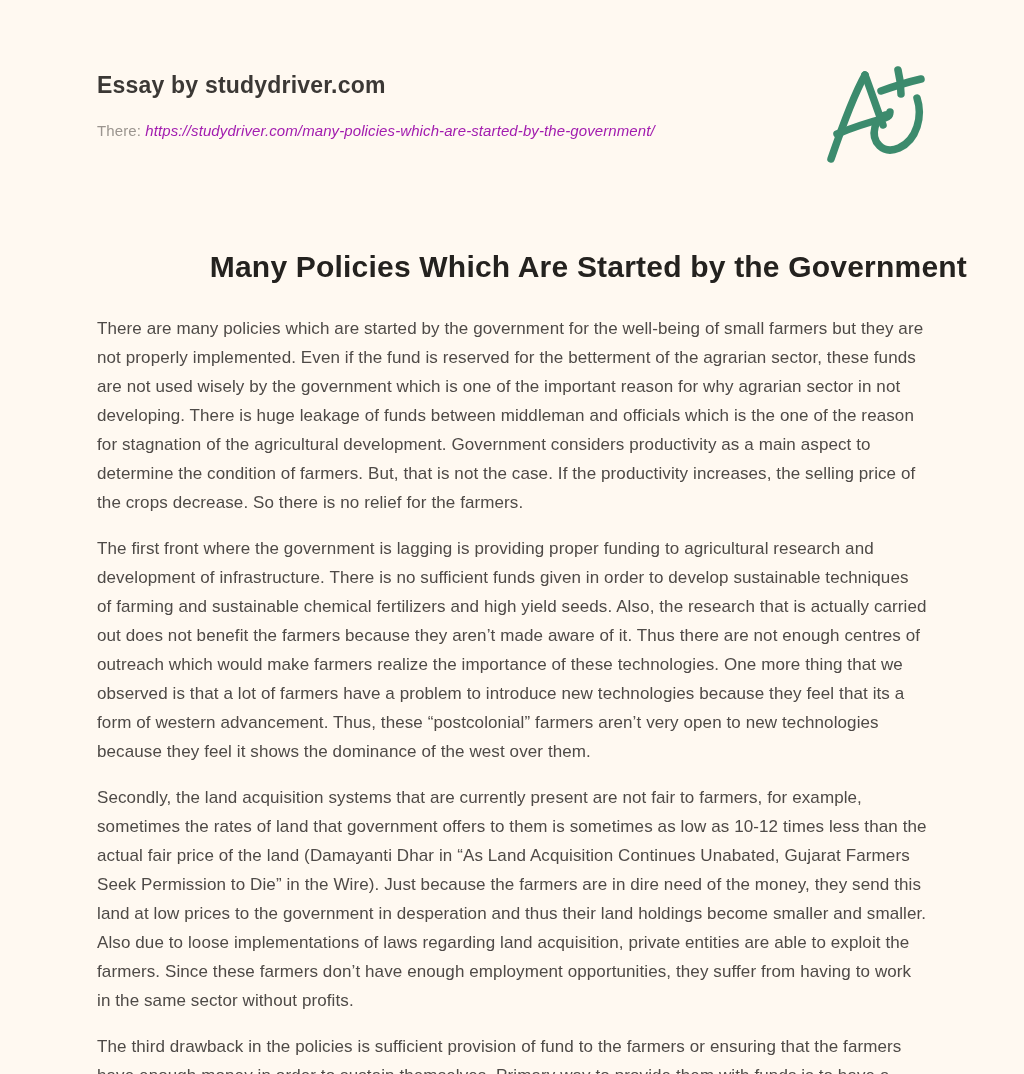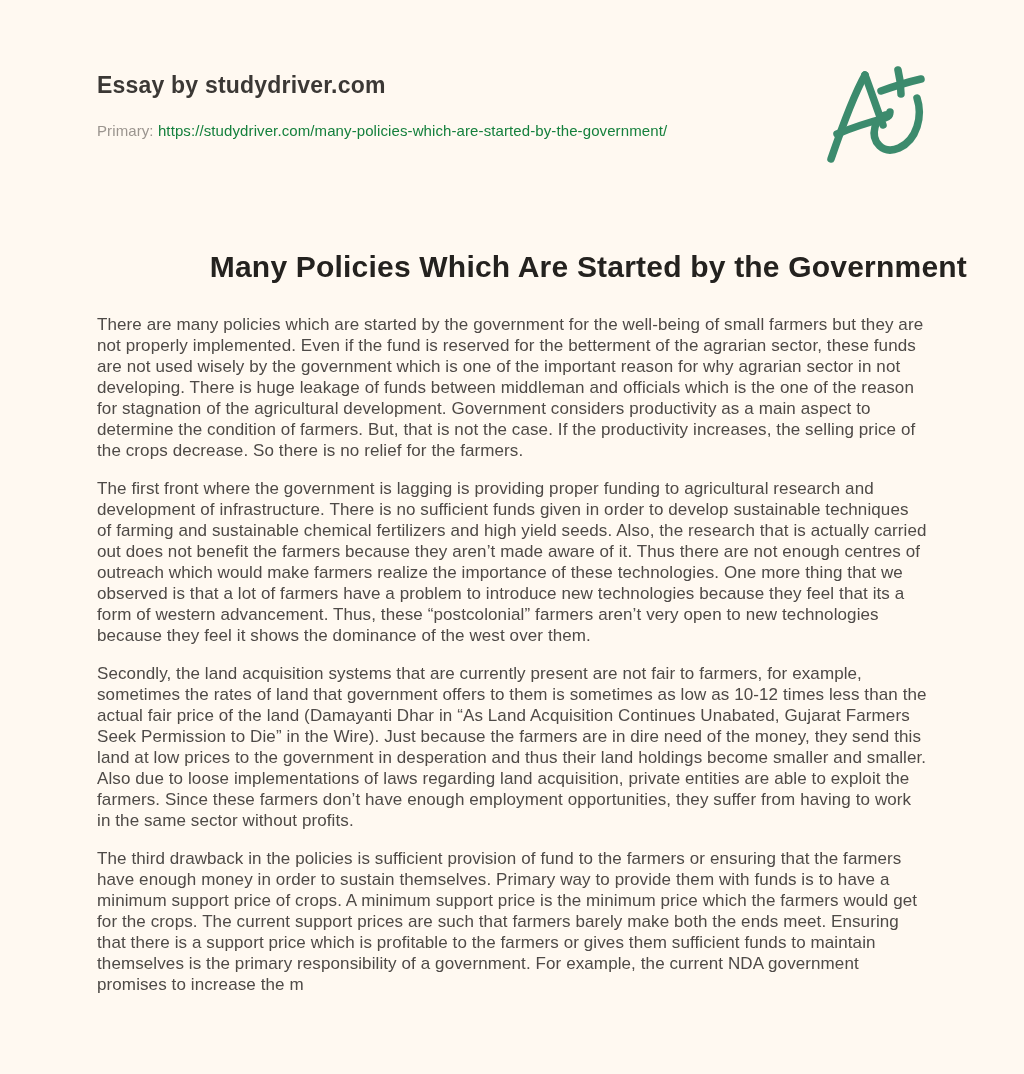--- a/index.html
+++ b/index.html
@@ -23,23 +23,24 @@
   }
   .source-line {
     position: absolute;
     left: 97px;
     top: 122px;
     font-size: 15px;
     color: #9B958F;
     letter-spacing: 0.1px;
   }
   .source-link {
-    color: #15803d;
+    color: #a21caf;
     text-decoration: none;
     cursor: pointer;
+    font-style: italic;
   }
   .logo {
     position: absolute;
     left: 824px;
     top: 66px;
     width: 102px;
     height: 100px;
   }
   .essay-title {
     position: absolute;
@@ -53,35 +54,35 @@
     text-align: right;
   }
   .essay-body {
     position: absolute;
     left: 97px;
     top: 314px;
     width: 830px;
   }
   .essay-body p {
     font-size: 17px;
-    line-height: 21px;
+    line-height: 29px;
     color: #4E4A47;
     margin-bottom: 17px;
     letter-spacing: 0.1px;
   }
 </style>
 </head>
 <body>
 
 <div class="page">
 
   <div class="header-title">Essay by studydriver.com</div>
 
   <div class="source-line">
-    <span>Primary:</span>
+    <span>There:</span>
     <a class="source-link">https://studydriver.com/many-policies-which-are-started-by-the-government/</a>
   </div>
 
   <svg class="logo" viewBox="0 0 102 100" fill="none" stroke="#3C8B6D" stroke-width="7.5" stroke-linecap="round">
 
     <path d="M 7,93 C 17,64 29,30 41,9"></path>
 
     <path d="M 41,9 C 47,25 53,43 59,59"></path>
 
     <path d="M 13,68 C 30,61 46,56 61,52 C 64,51 66,49 66,46"></path>

